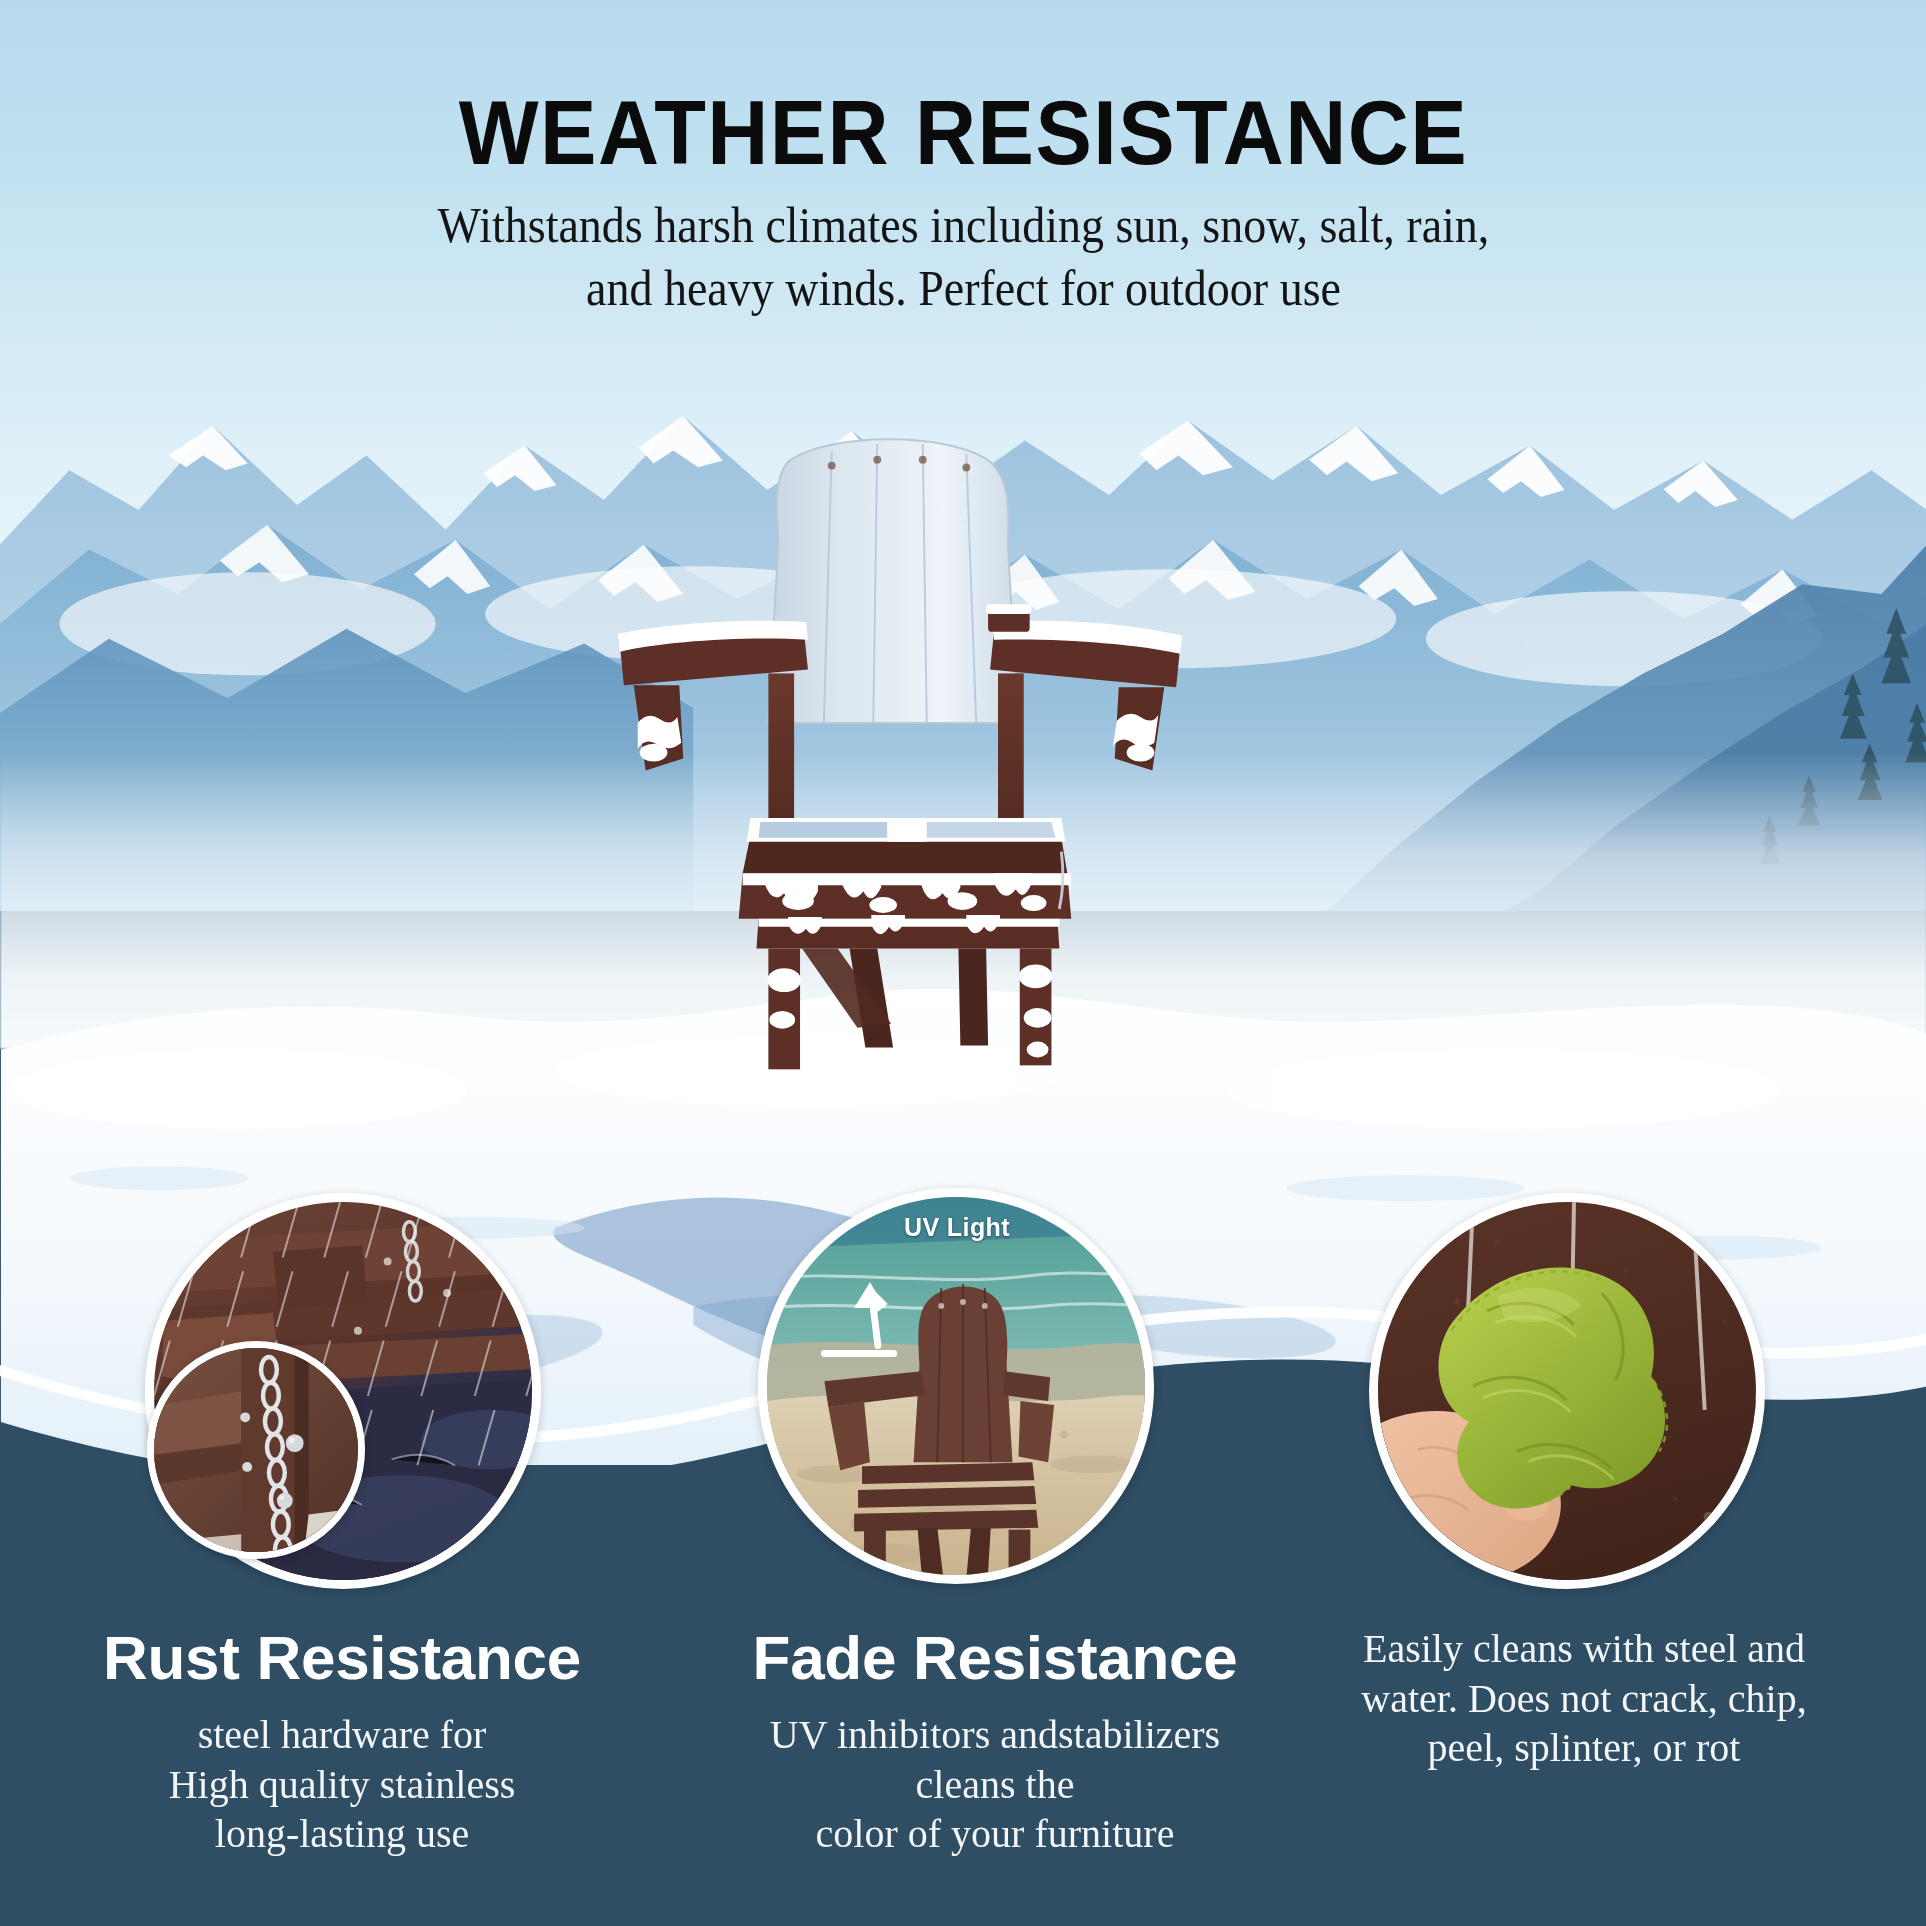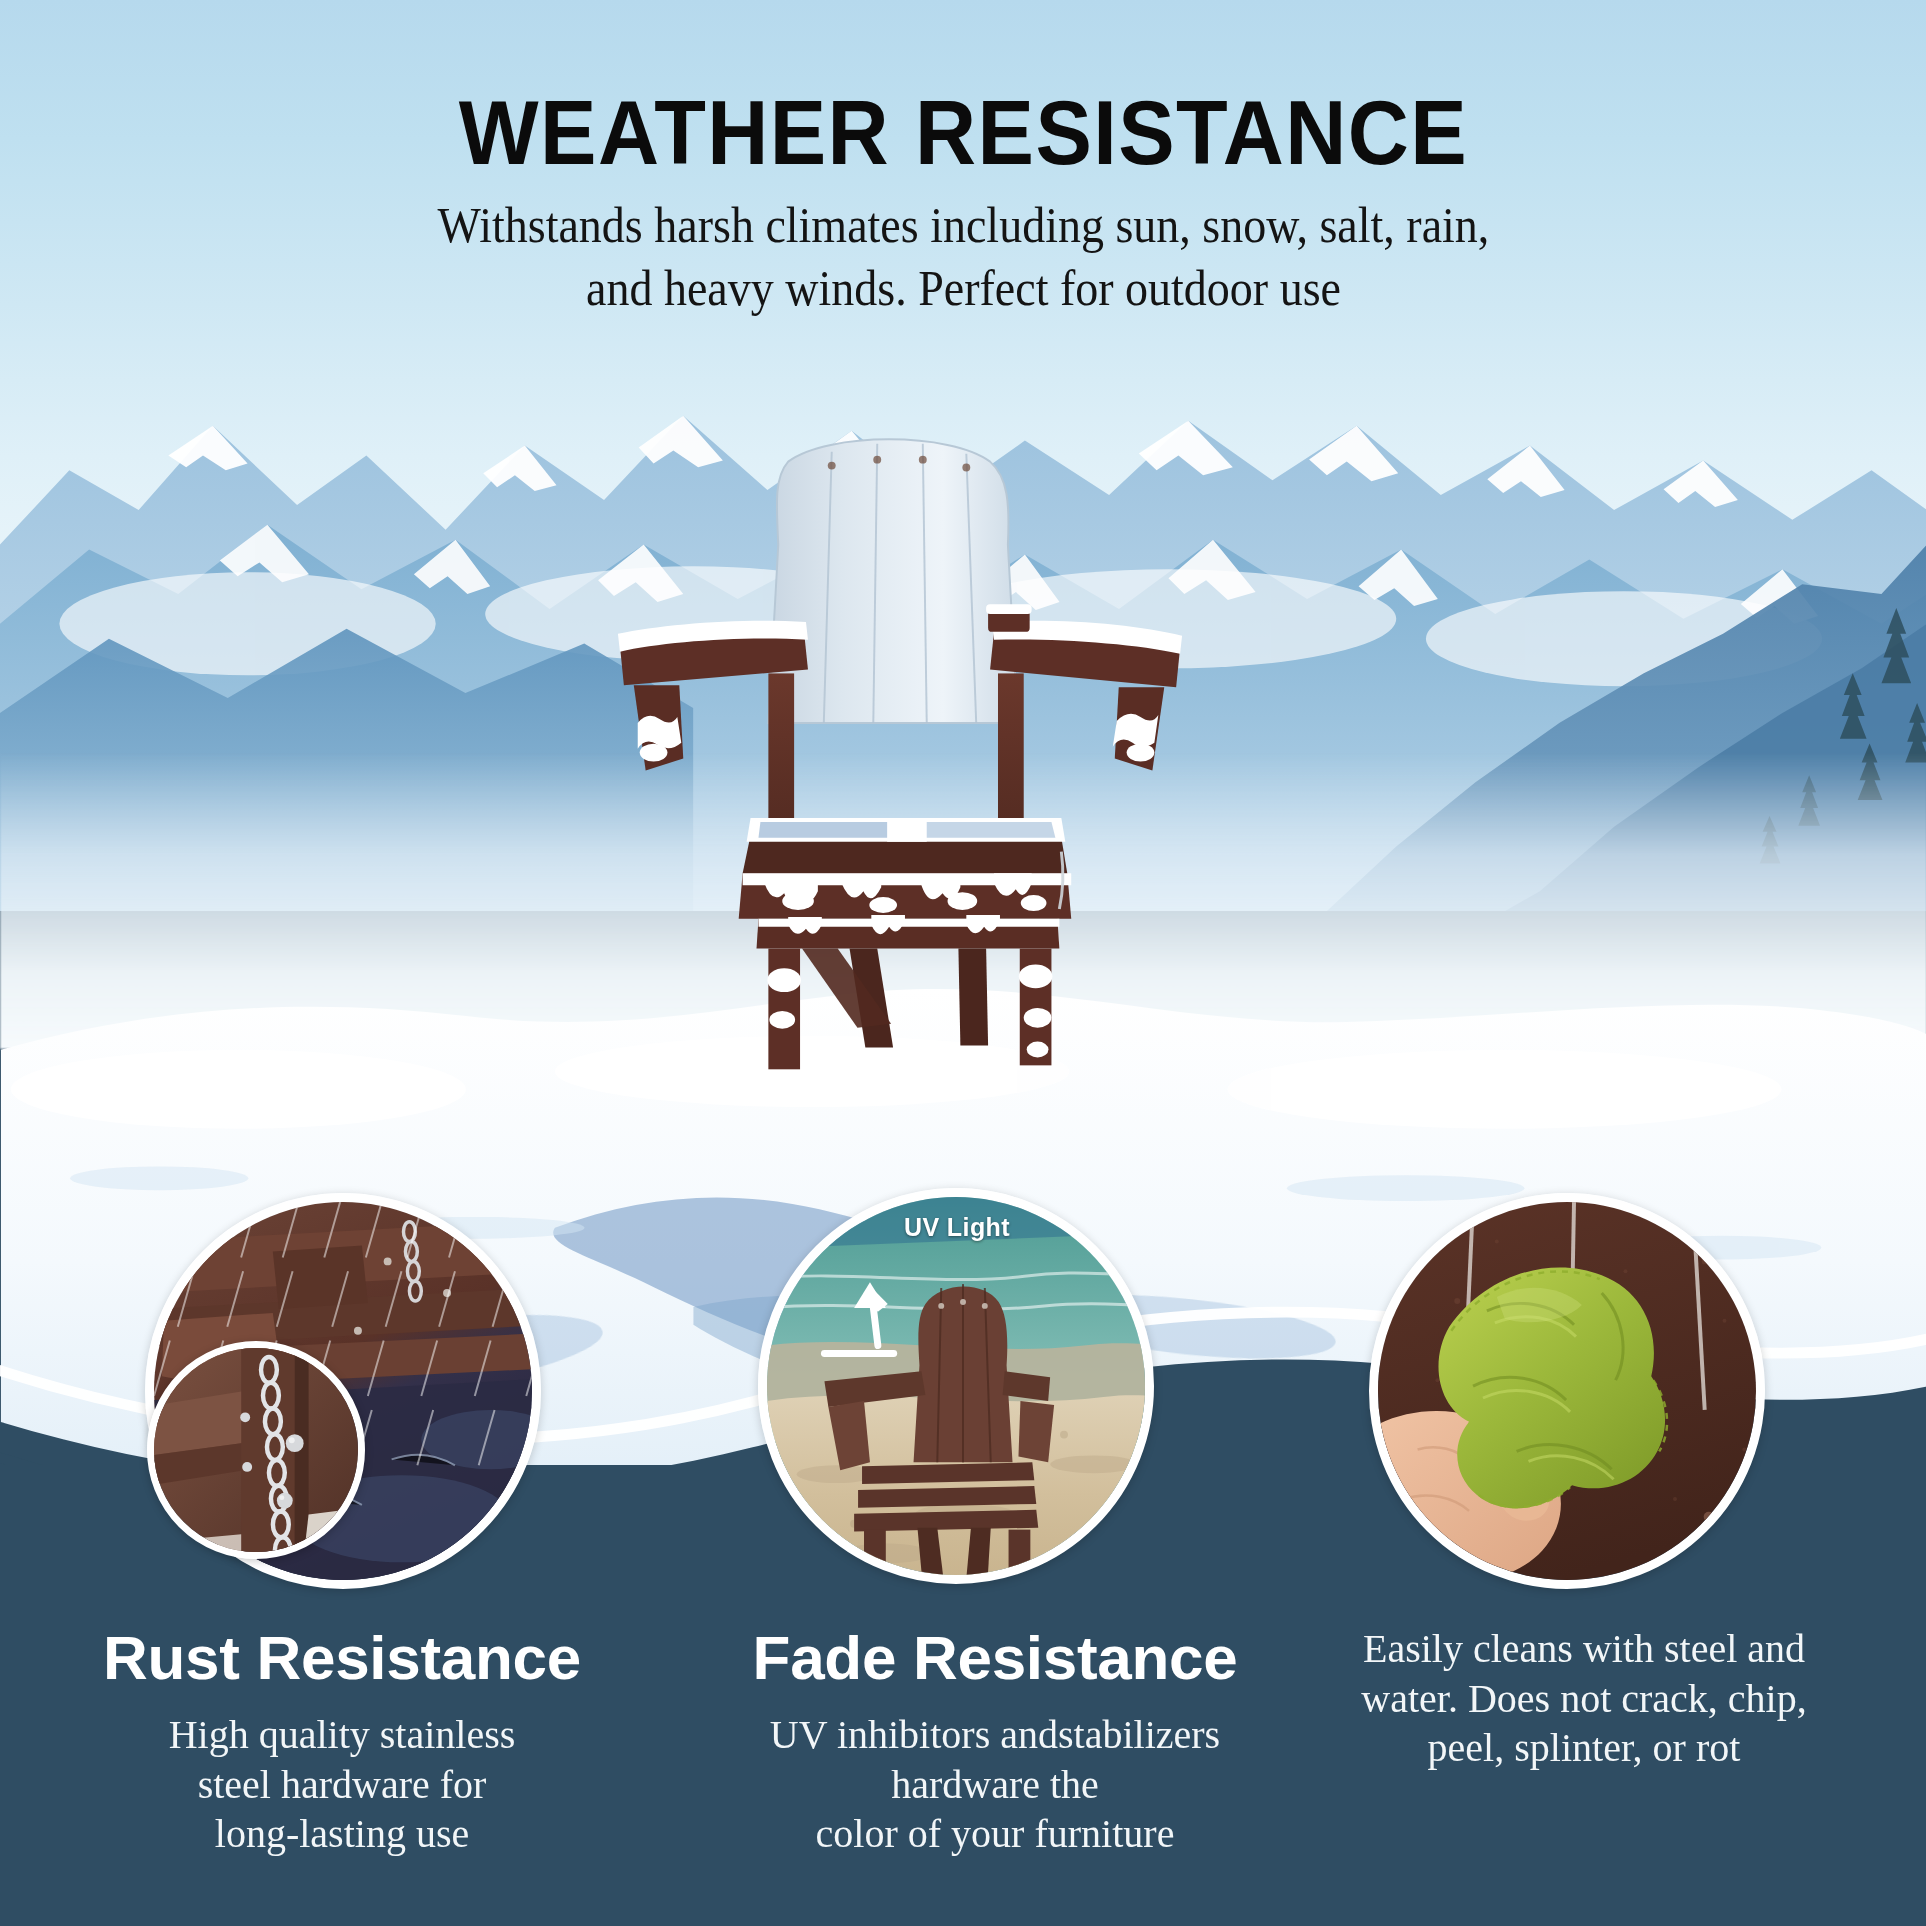--- a/index.html
+++ b/index.html
@@ -663,31 +663,31 @@
 
   <div class="title">WEATHER RESISTANCE</div>
   <div class="subtitle">
     <div>Withstands harsh climates including sun, snow, salt, rain,</div>
     <div>and heavy winds. Perfect for outdoor use</div>
   </div>
 
   <div class="feat f1">
     <div class="feat-title">Rust Resistance</div>
     <div class="feat-desc">
+      <div>steel hardware for</div>
       <div>High quality stainless</div>
-      <div>steel hardware for</div>
       <div>long-lasting use</div>
     </div>
   </div>
 
   <div class="feat f2">
     <div class="feat-title">Fade Resistance</div>
     <div class="feat-desc">
       <div>UV inhibitors andstabilizers</div>
-      <div>hardware the</div>
+      <div>cleans the</div>
       <div>color of your furniture</div>
     </div>
   </div>
 
   <div class="feat f3">
     <div class="feat-desc">
       <div>Easily cleans with steel and</div>
       <div>water. Does not crack, chip,</div>
       <div>peel, splinter, or rot</div>
     </div>

